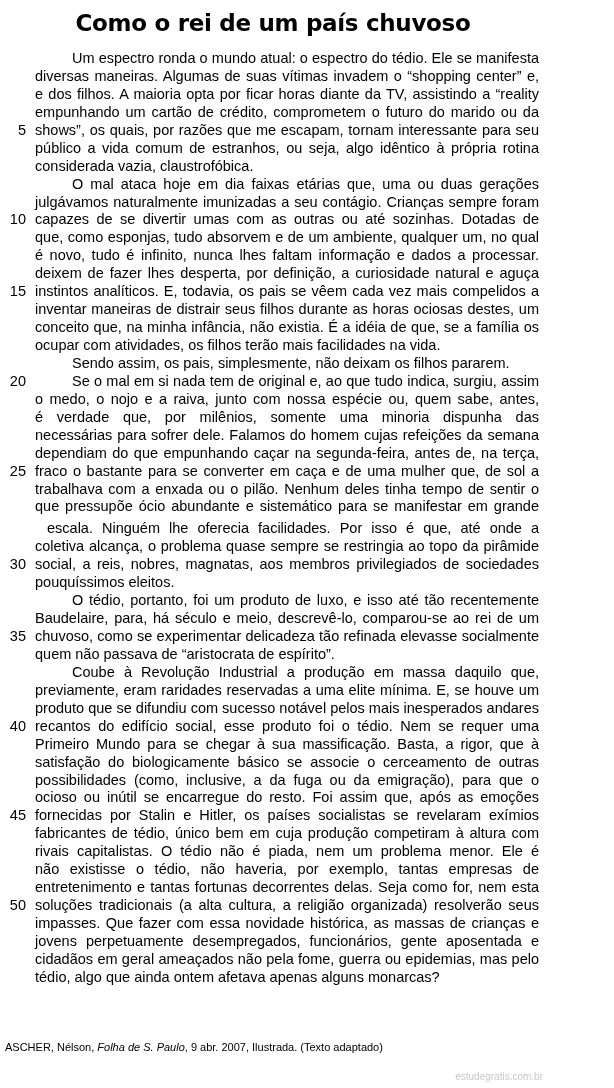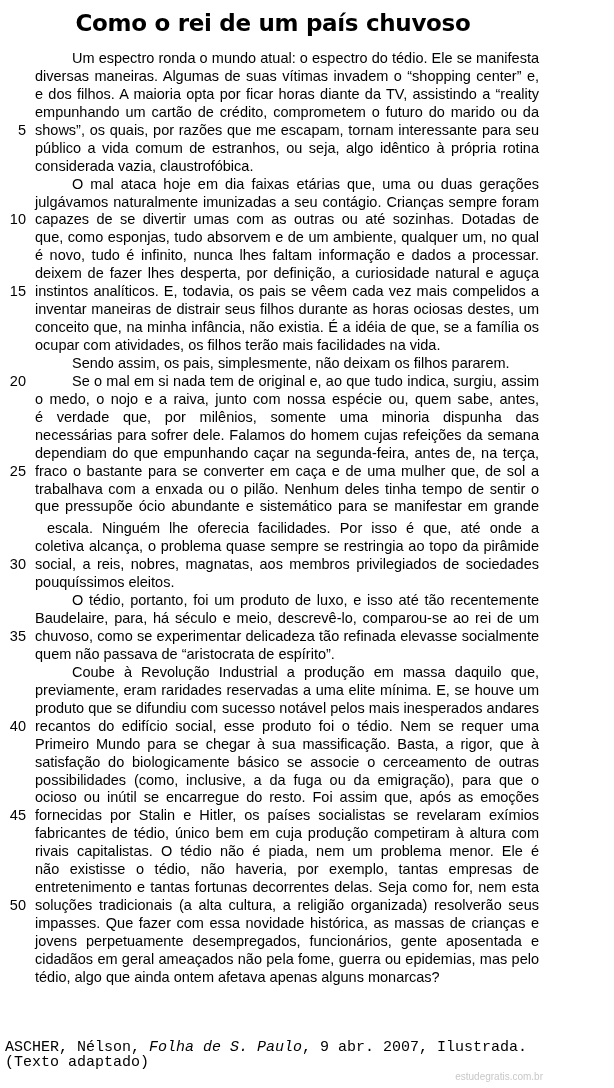--- a/index.html
+++ b/index.html
@@ -43,23 +43,22 @@
     padding-right: 7px;
     text-align: justify;
     text-align-last: justify;
   }
   .line.nojust .content { text-align-last: left; }
   .line.indent .content { text-indent: 37px; }
   .footer {
     position: absolute;
     left: 5px;
     top: 1040px;
-    font-size: 15px;
+    font-size: 11px;
     line-height: 15px;
-    font-family: Liberation Mono, monospace;
   }
   .footer .italic { font-style: italic; }
   .watermark {
     position: absolute;
     right: 3px;
     top: 1071px;
     font-size: 10px;
     color: #c8c8c8;
   }
 </style>

